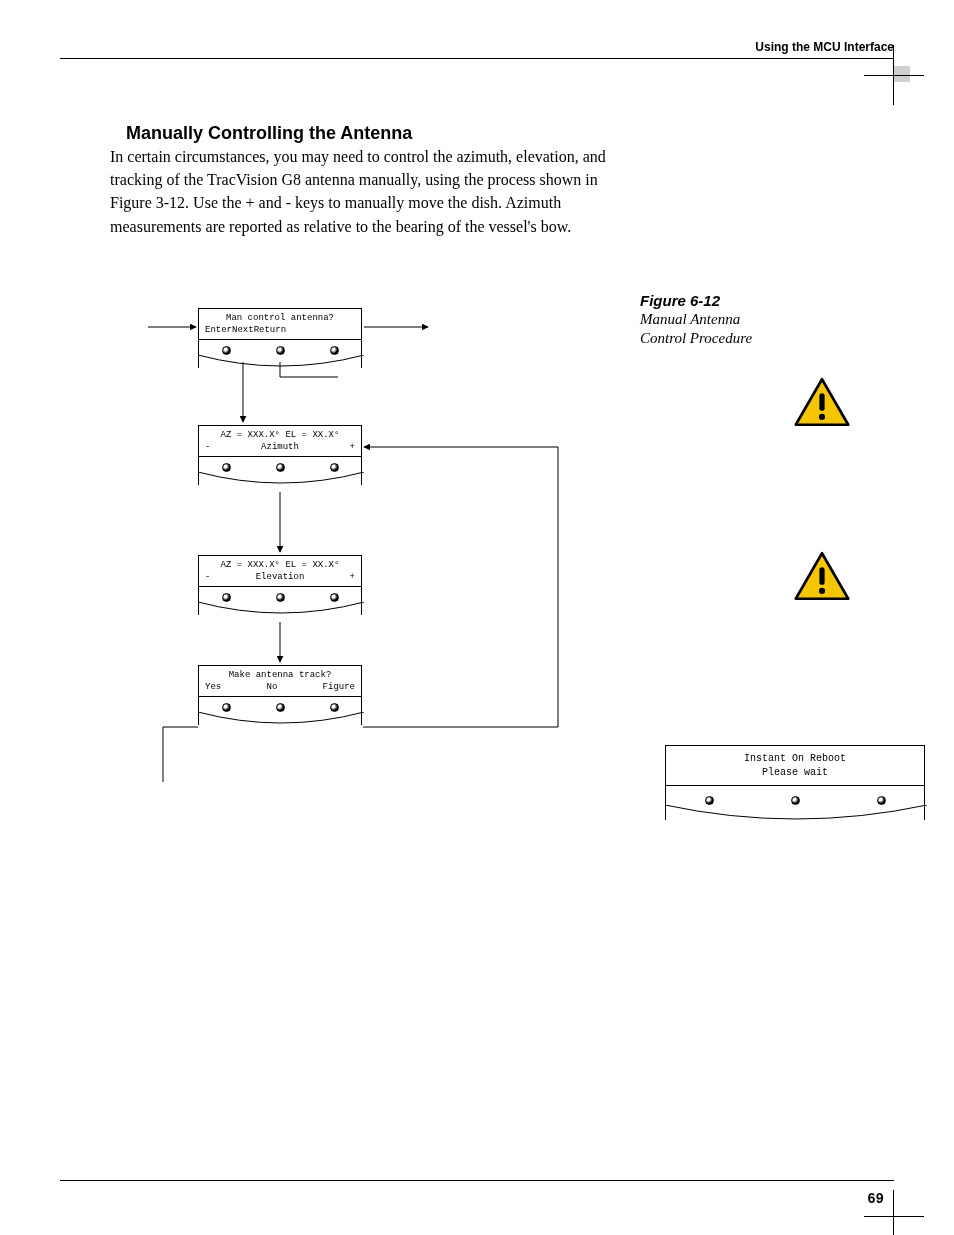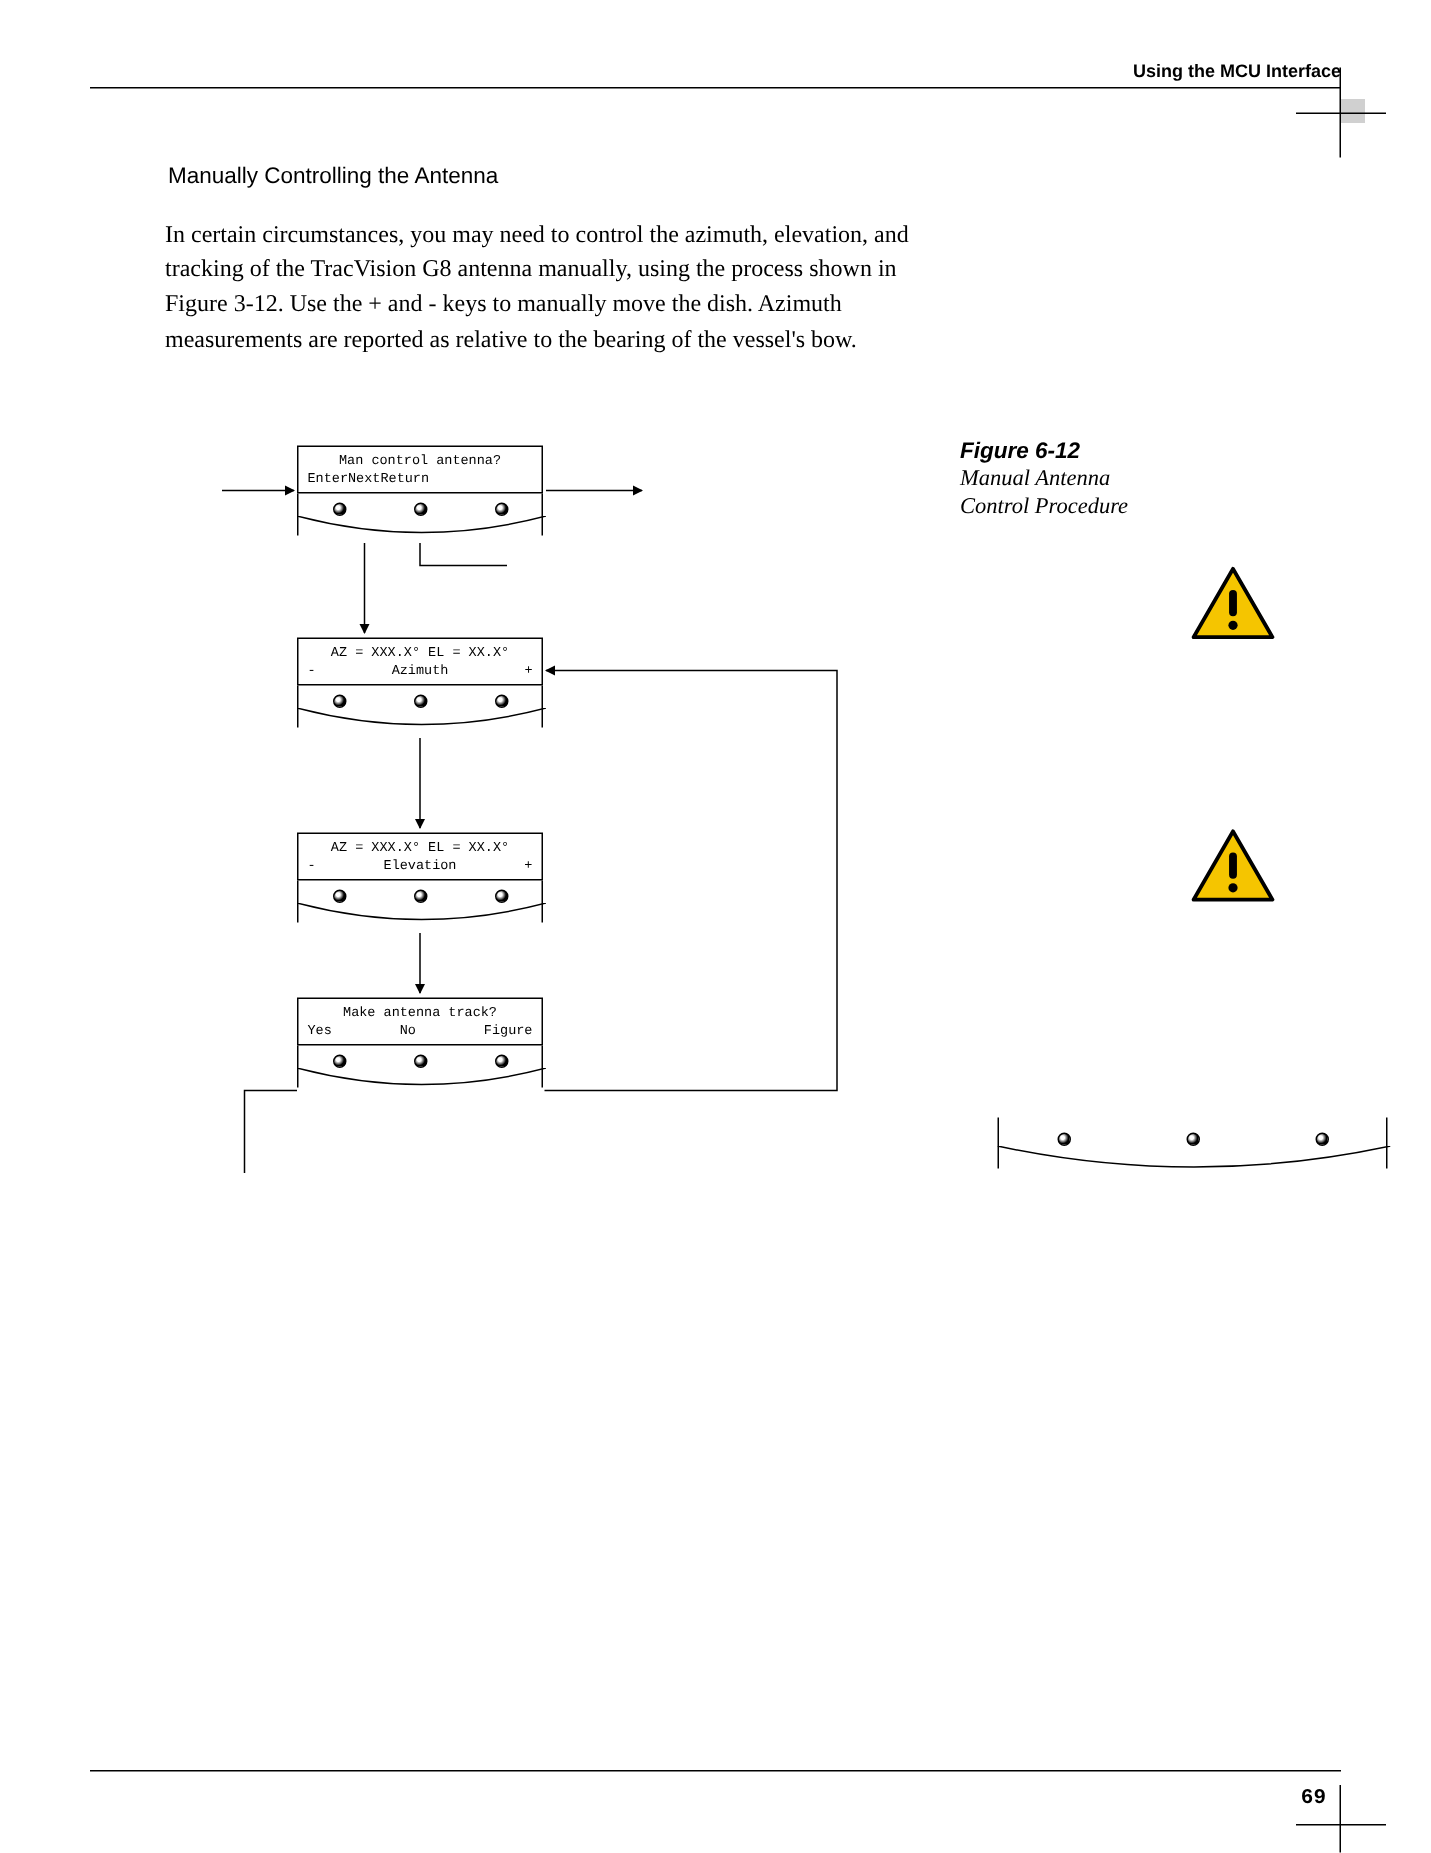--- a/index.html
+++ b/index.html
@@ -6,21 +6,21 @@
   .page{width:954px;height:1235px;position:relative;}
   .running-head{position:absolute;top:40px;right:60px;font-family:Liberation Sans, sans-serif;font-weight:700;font-size:12px;}
   .running-rule{position:absolute;top:58px;left:60px;right:60px;border-top:1px solid #000;}
   .crop-h{position:absolute;top:75px;right:30px;width:60px;border-top:1px solid #000;}
   .crop-v{position:absolute;top:45px;right:60px;height:60px;border-left:1px solid #000;}
   .crop-box{position:absolute;top:66px;right:44px;width:16px;height:16px;background:#d0d0d0;}
   .footer-h{position:absolute;bottom:18px;right:30px;width:60px;border-top:1px solid #000;}
   .footer-v{position:absolute;bottom:-10px;right:60px;height:55px;border-left:1px solid #000;}
   .footer-rule{position:absolute;bottom:54px;left:60px;right:60px;border-top:1px solid #000;}
   .page-num{position:absolute;bottom:28px;right:70px;font-family:Liberation Mono, monospace;font-weight:700;font-size:14px;}
-  h2.section{position:absolute;top:107px;left:110px;font-family:Arial,Helvetica,sans-serif;font-weight:400;font-size:15px;margin:2px;}
+  h2.section{position:absolute;top:107px;left:110px;font-family:Arial,Helvetica,sans-serif;font-weight:700;font-size:18px;margin:16px;}
   .body-text{position:absolute;top:145px;left:110px;width:520px;font-size:16px;line-height:1.45;}
   .sidebar{position:absolute;top:292px;left:640px;width:220px;}
   .fig-title{font-family:Arial,Helvetica,sans-serif;font-weight:700;font-style:italic;font-size:15px;margin:0;}
   .fig-caption{font-style:italic;font-size:15px;margin:2px 0 0 0;}
   .mcu{width:164px;position:relative;}
   .mcu .lcd{border:1px solid #000;padding:3px 0;text-align:center;font-family:"Courier New",monospace;font-size:9px;line-height:1.35;background:#fff;}
   .mcu .face{position:relative;height:28px;border-left:1px solid #000;border-right:1px solid #000;}
   .mcu .face svg{position:absolute;left:-1px;bottom:-1px;}
   .mcu .dots{position:absolute;top:6px;left:0;right:0;display:flex;justify-content:space-around;}
   .mcu .dot{width:7px;height:7px;border:1px solid #000;border-radius:50%;background:radial-gradient(circle at 35% 35%,#fff 0 20%,#000 60%);}
@@ -84,21 +84,21 @@
 
       <line x1="132" y1="200" x2="132" y2="260" stroke="#000" stroke-width="1" marker-end="url(#ah)"></line>
 
       <line x1="132" y1="330" x2="132" y2="370" stroke="#000" stroke-width="1" marker-end="url(#ah)"></line>
 
       <polyline points="50,435 15,435 15,490" fill="none" stroke="#000" stroke-width="1"></polyline>
 
       <polyline points="215,435 410,435 410,155 216,155" fill="none" stroke="#000" stroke-width="1" marker-end="url(#ah)"></polyline>
     </svg>
 
-    <div class="mcu" style="top:5px;">
+    <div class="mcu" style="top:16px;">
       <div class="lcd">
         <div>Man control antenna?</div>
         <div style="display:flex;justify-content:flex-start;padding:0 6px;">
           <span>Enter</span>
           <span>Next</span>
           <span>Return</span>
         </div>
       </div>
       <div class="face">
         <div class="dots">
@@ -171,20 +171,24 @@
           </div>
         <svg width="166" height="14" viewBox="0 0 166 14">
             <path d="M0,0 Q83,22 166,0" fill="none" stroke="#000" stroke-width="1"></path>
           </svg>
       </div>
     </div>
   </div>
 
   <div class="side-mcu">
     <div class="mcu">
+      <div class="lcd" style="padding:6px 0;">
+        <div>Instant On Reboot</div>
+        <div>Please wait</div>
+      </div>
       <div class="face" style="height:34px;">
         <div class="dots" style="top:10px;">
             <span class="dot"></span>
             <span class="dot"></span>
             <span class="dot"></span>
           </div>
         <svg width="262" height="16" viewBox="0 0 262 16">
             <path d="M0,0 Q131,28 262,0" fill="none" stroke="#000" stroke-width="1"></path>
           </svg>
       </div>

